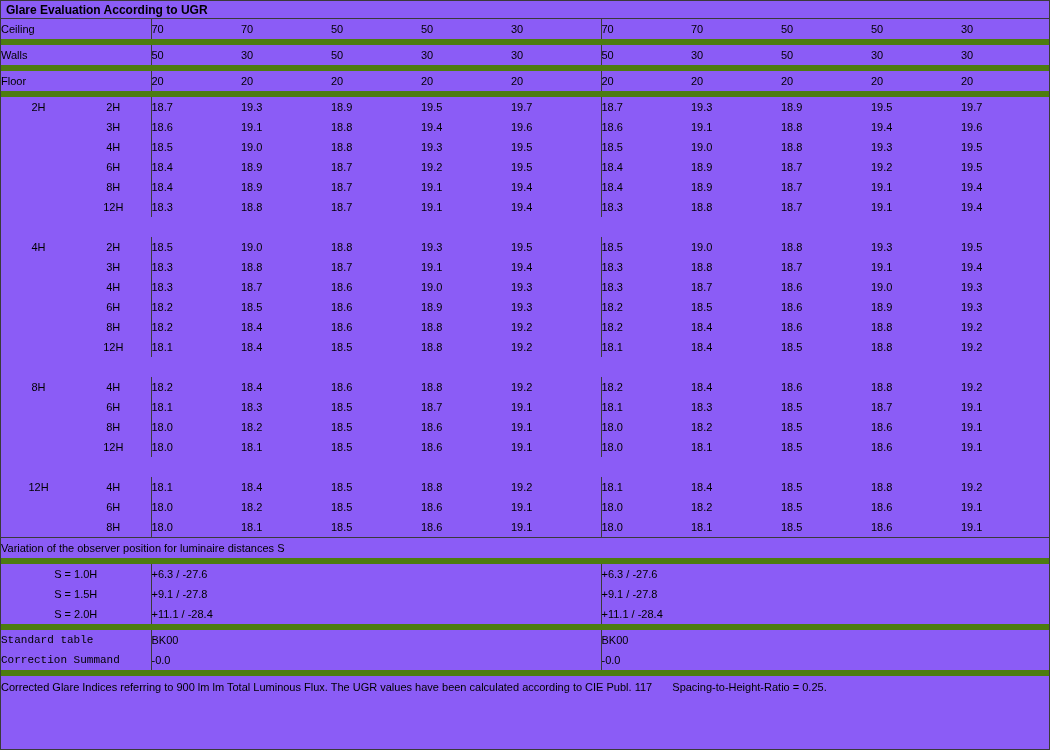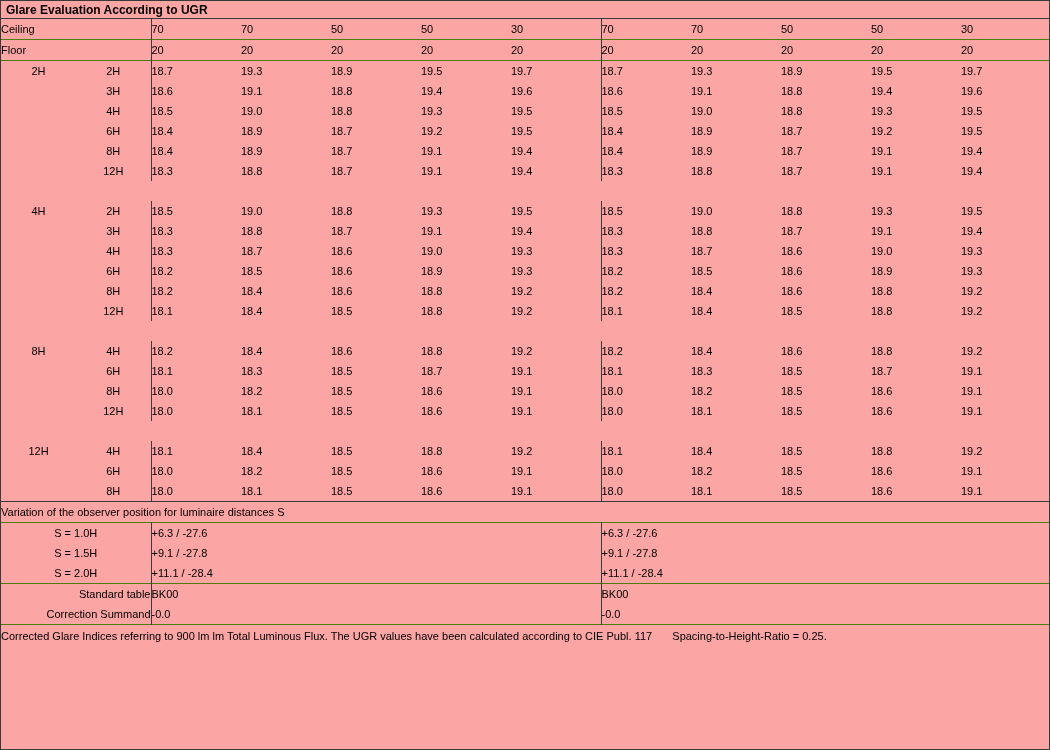--- a/index.html
+++ b/index.html
@@ -11,21 +11,21 @@
     font-family: "Liberation Sans", sans-serif;
     font-size: 11px;
     color: #000000;
   }
   #sheet {
     position: relative;
     width: 1050px;
     height: 750px;
     box-sizing: border-box;
     border: 1px solid #3a3a3a;
-    background: #fca5a5;
+    background: #8b5cf6;
     overflow: hidden;
   }
   .title-bar {
     height: 18px;
     line-height: 18px;
     padding-left: 5px;
     font-weight: bold;
     font-size: 12px;
     border-bottom: 1px solid #3a3a3a;
     box-sizing: border-box;
@@ -35,21 +35,21 @@
     width: 100%;
     table-layout: fixed;
   }
   table.grid td {
     padding: 0;
     font-size: 11px;
     height: 20px;
     vertical-align: middle;
   }
   .row-line {
-    border-bottom: 1px solid #4d7c0f;
+    border-bottom: 6px solid #4d7c0f;
   }
   .lbl {
     padding-left: 5px;
     text-align: left;
   }
   .num {
     padding-left: 6px;
     text-align: left;
   }
   .vsep {
@@ -93,22 +93,23 @@
   }
   .s-label {
     text-align: center;
     font-size: 11px;
   }
   .s-val {
     text-align: left;
     font-size: 11px;
   }
   .std-label {
-    text-align: right;
-    font-size: 11px;
+    text-align: left;
+    font-size: 11px;
+    font-family: Liberation Mono, monospace;
   }
   .data-table td {
     height: 20px;
   }
   .thinline { border-bottom: 1px solid #3a3a3a; }
 </style>
 </head>
 <body>
 
 <div id="sheet">
@@ -134,20 +135,33 @@
         <td class="lbl">Ceiling</td>
         <td class="num vsep">70</td>
         <td class="num">70</td>
         <td class="num">50</td>
         <td class="num">50</td>
         <td class="num">30</td>
         <td class="num vsep">70</td>
         <td class="num">70</td>
         <td class="num">50</td>
         <td class="num">50</td>
+        <td class="num">30</td>
+      </tr>
+      <tr class="row-line">
+        <td class="lbl">Walls</td>
+        <td class="num vsep">50</td>
+        <td class="num">30</td>
+        <td class="num">50</td>
+        <td class="num">30</td>
+        <td class="num">30</td>
+        <td class="num vsep">50</td>
+        <td class="num">30</td>
+        <td class="num">50</td>
+        <td class="num">30</td>
         <td class="num">30</td>
       </tr>
       <tr class="row-line">
         <td class="lbl">Floor</td>
         <td class="num vsep">20</td>
         <td class="num">20</td>
         <td class="num">20</td>
         <td class="num">20</td>
         <td class="num">20</td>
         <td class="num vsep">20</td>

